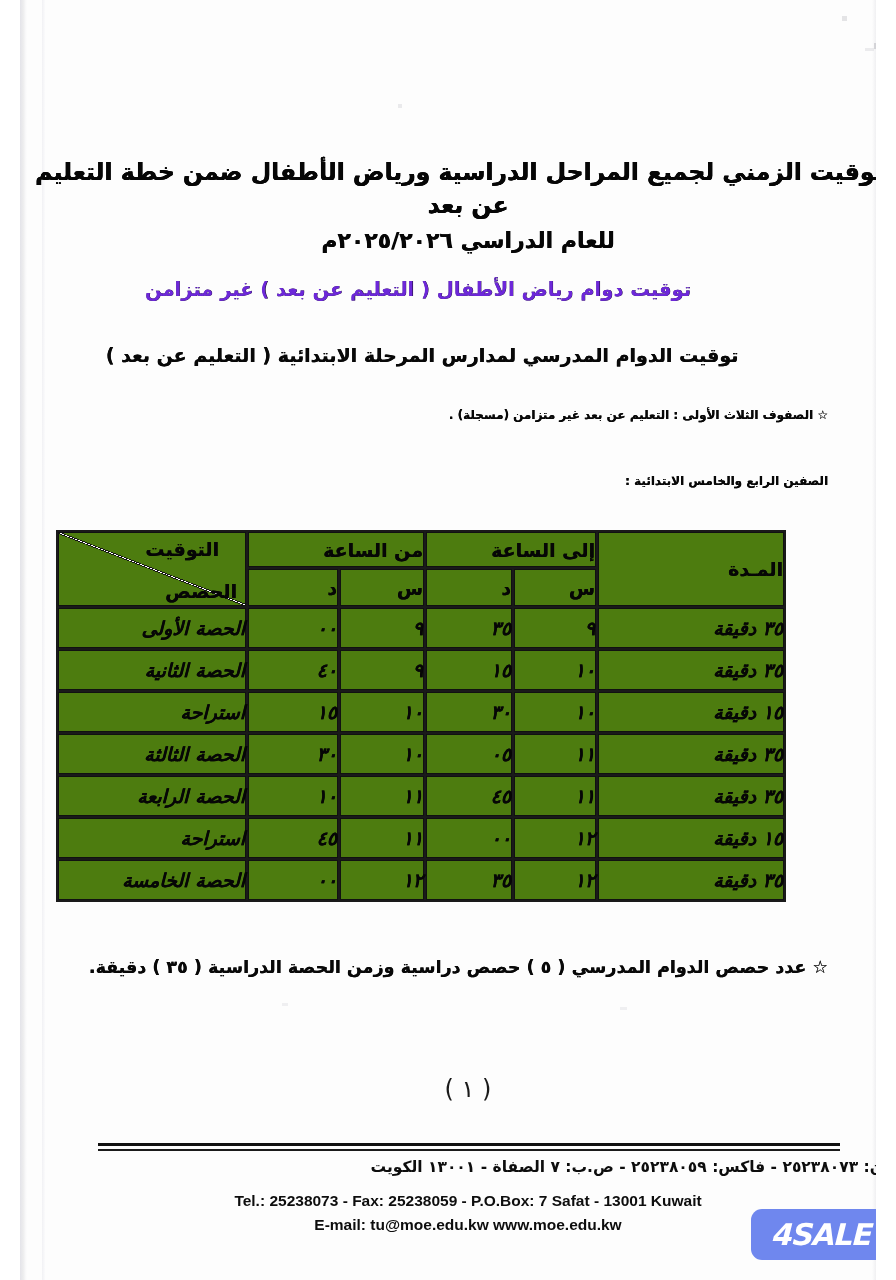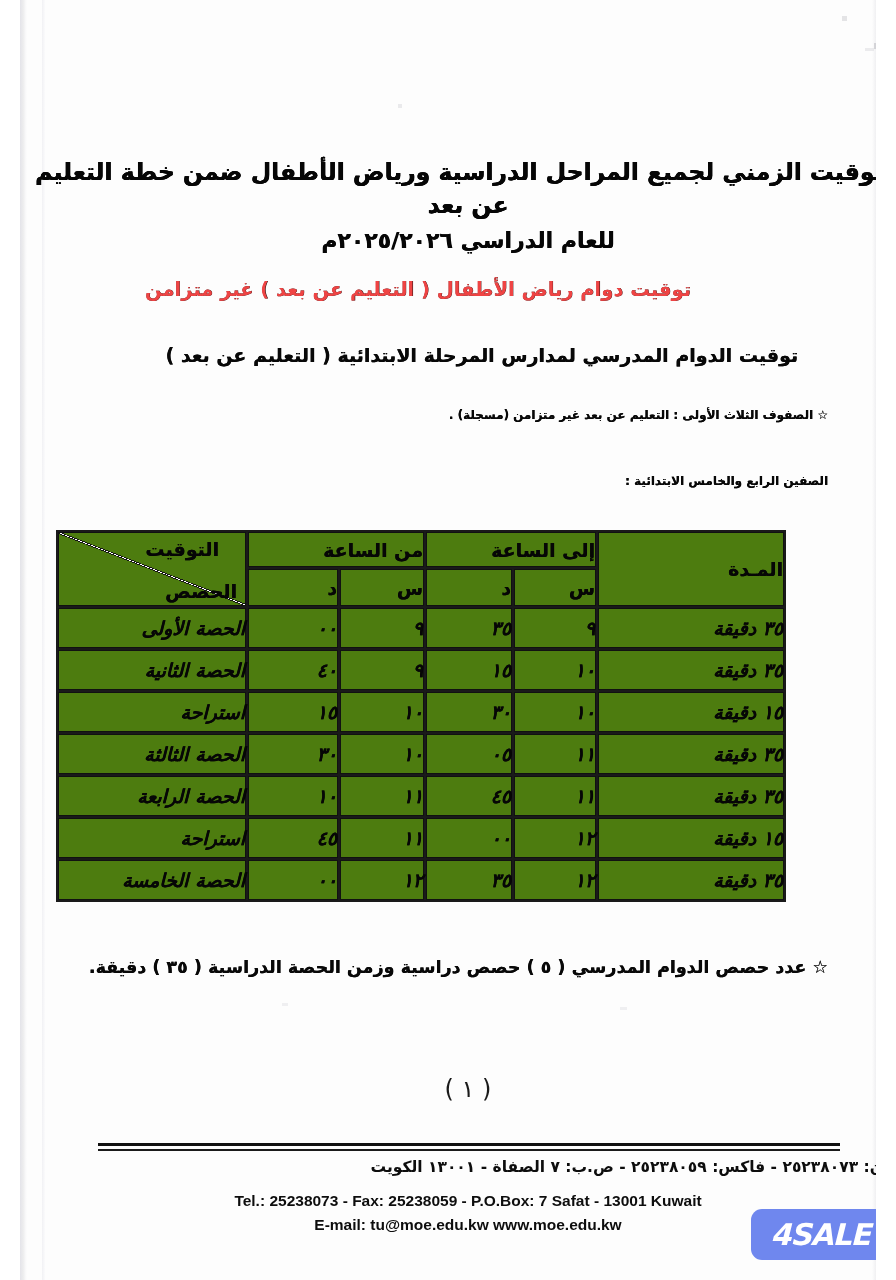--- a/index.html
+++ b/index.html
@@ -80,28 +80,29 @@
   }
 
   .sub-1 {
     position: absolute;
     top: 278px;
     right: 78px;
     width: 760px;
     text-align: center;
     font-size: 19.5px;
     font-weight: 900;
-    color: #ef4444;
+    color: #6d28d9;
     text-shadow: 0.3px 0 0 #080808;
   }
   .sub-2 {
     position: absolute;
     top: 344px;
     right: 78px;
     width: 752px;
+    text-align: center;
     font-size: 19px;
     font-weight: 900;
     color: #080808;
     text-shadow: 0.3px 0 0 #080808;
   }
 
   .note-line {
     position: absolute;
     font-size: 12px;
     font-weight: 900;

